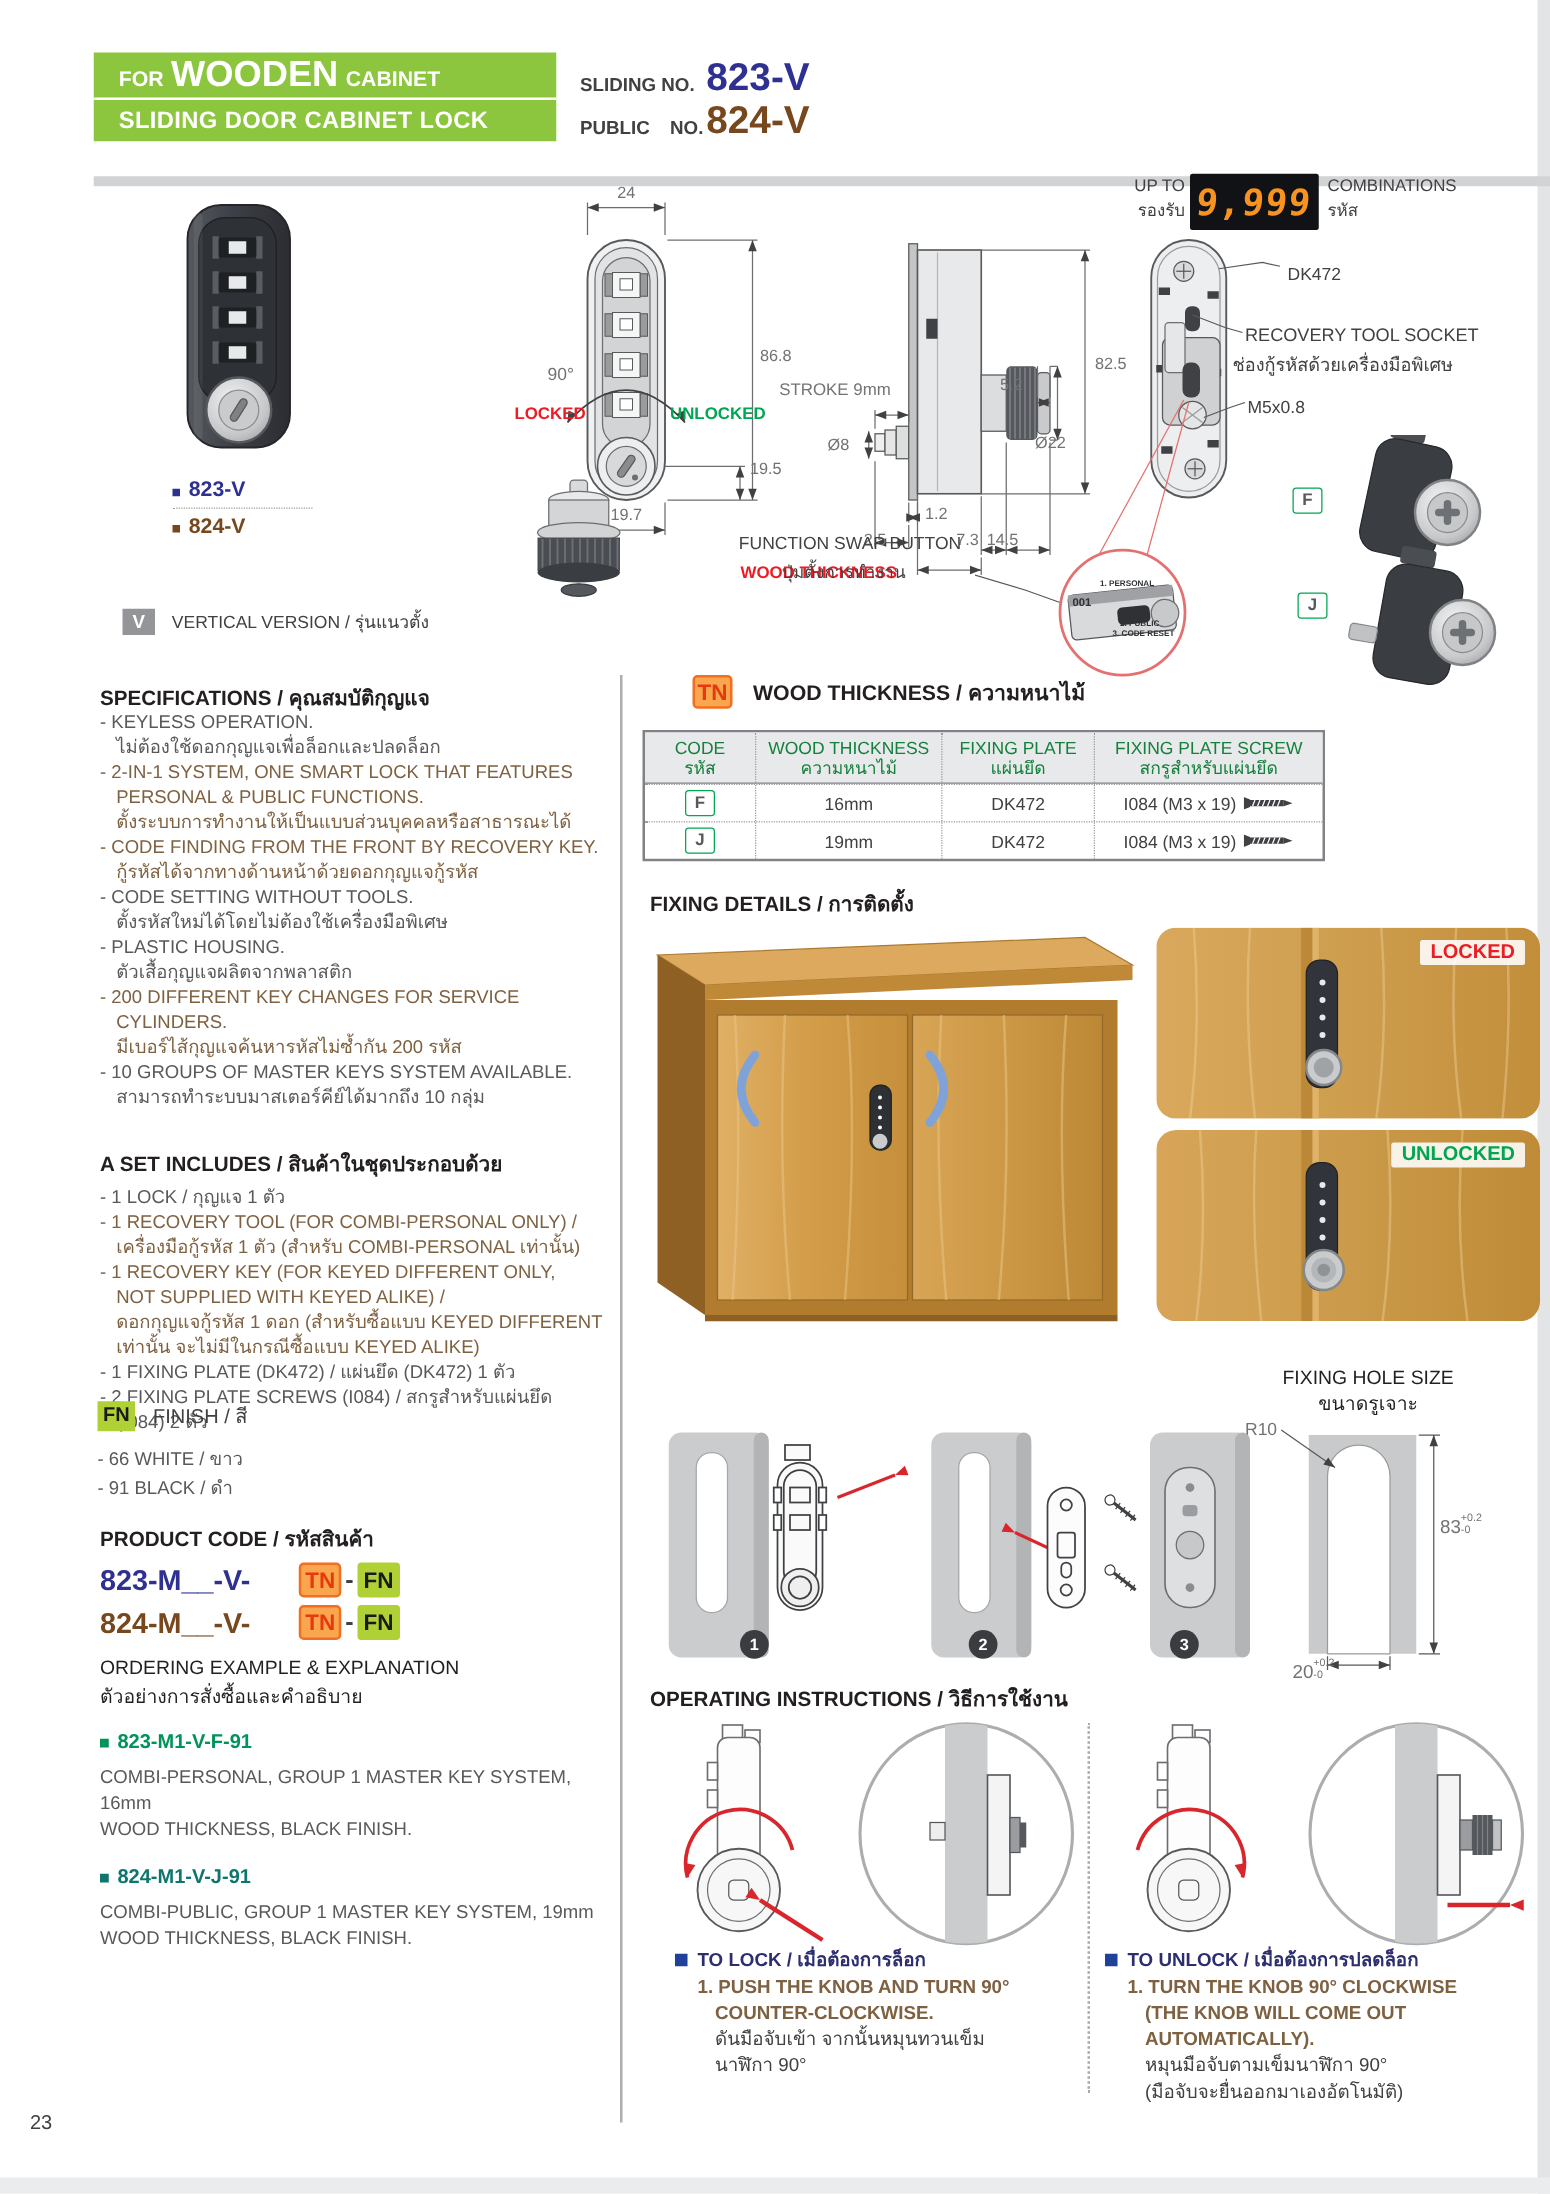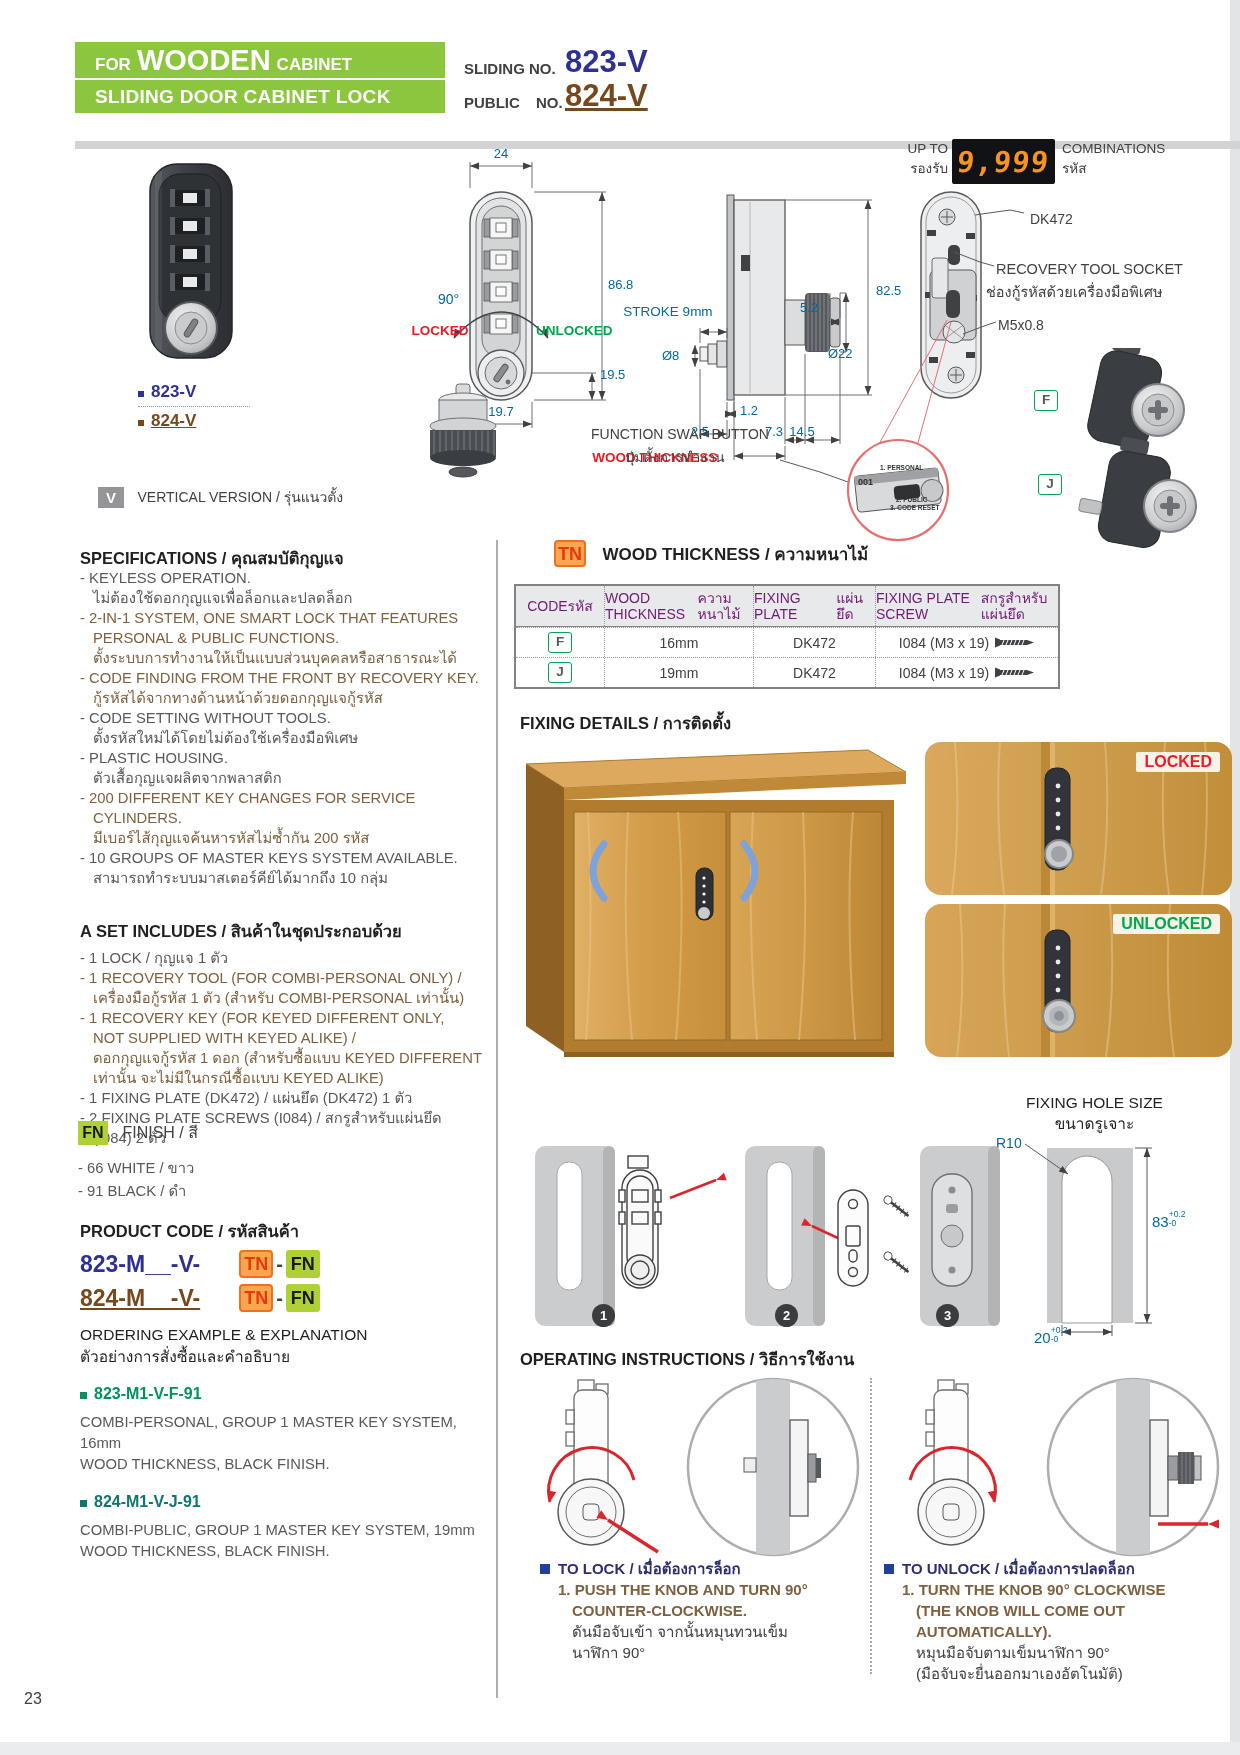--- a/index.html
+++ b/index.html
@@ -2,49 +2,49 @@
 <html><head>
 <meta charset="utf-8">
 <style>
   * { box-sizing: border-box; margin:0; padding:0; }
   html,body { width:1240px; height:1755px; }
   body { position:relative; background:#fff; font-family:"Liberation Sans","DejaVu Sans",sans-serif; color:#231F20; overflow:hidden; }
   .abs { position:absolute; }
   .nw { white-space:nowrap; }
   .ml { white-space:pre-line; }
   .ctr { text-align:center; }
-  .dim { position:absolute; font-size:13px; color:#0369a1; white-space:nowrap; }
+  .dim { position:absolute; font-size:13px; color:#737373; white-space:nowrap; }
   .lbl { position:absolute; font-size:14px; color:#414042; white-space:nowrap; }
   .sec-title { font-size:16.5px; font-weight:bold; color:#231F20; }
   .tone-gray { color:#58595B; }
   .tone-brown { color:#7E6141; }
   .li { padding-left:13px; text-indent:-13px; }
   .li-th { padding-left:13px; }
   .list { font-size:14.8px; line-height:20px; width:402px; }
   .list .item { margin-bottom:0px; }
   .red { color:#ED1C24; }
   .grn { color:#00A651; }
   .blue { color:#2E3192; }
-  .brown { color:#77481D;text-decoration:underline; }
+  .brown { color:#77481D; }
   .gbanner { position:absolute; left:75px; top:42px; width:370px; background:#8CC63F; }
   .gb-row1 { height:36px; display:flex; align-items:baseline; padding:2px 0 0 20px; color:#fff; font-weight:bold; }
   .gb-div { height:2px; background:#fff; }
   .gb-row2 { height:33px; display:flex; align-items:center; padding-left:20px; color:#fff; font-weight:bold; font-size:19px; letter-spacing:.3px; }
   .badge-green { display:inline-block; width:24px; height:21px; border:1.5px solid #00A651; border-radius:3px; color:#58595B; font-weight:bold; font-size:13.5px; line-height:18px; text-align:center; background:#fff; }
   .tn-box { display:inline-block; width:34px; height:28px; background:#F9A64F; border:2px solid #F26F21; border-radius:4px; color:#E8380D; font-weight:bold; font-size:18px; line-height:24px; text-align:center;margin-left:36px; }
   .fn-box { display:inline-block; width:34px; height:28px; background:#AFD136; border-radius:3px; color:#1A1A1A; font-weight:bold; font-size:18px; line-height:28px; text-align:center; }
   .num-badge { position:absolute; width:23px; height:23px; border-radius:50%; background:#3A3C3F; color:#fff; font-weight:bold; font-size:13px; line-height:23px; text-align:center; }
   .tol { display:inline-block; vertical-align:1px; line-height:8.5px; font-size:8.5px; text-align:left; }
   .tol span { display:block; }
   .photo-tag { position:absolute; top:10px; right:12px; background:rgba(255,255,255,.88); padding:1px 8px; font-weight:bold; font-size:16px; border-radius:2px; }
   .wt-table { position:absolute; left:514px; top:584px; width:546px; border:2px solid #808285; background:#fff; font-size:14px; }
   .wt-hrow { display:flex; background:#E8E9EA; border-bottom:1px solid #808285; }
   .wt-row { display:flex; border-top:1px dotted #9A9B9D; }
   .wt-row:first-of-type { border-top:none; }
-  .wt-c { border-left:1px dotted #9A9B9D; display:flex; justify-content:center; align-items:center; color:#701a75; line-height:16px; padding:4px 0; }
+  .wt-c { border-left:1px dotted #9A9B9D; display:flex; flex-direction:column; justify-content:center; align-items:center; color:#15803d; line-height:16px; padding:4px 0; }
   .wt-c:first-child { border-left:none; }
   .wt-c.c0{width:88px} .wt-c.c1{width:149px} .wt-c.c2{width:122px} .wt-c.c3{width:183px}
   .wt-row .wt-c { color:#414042; height:29px; flex-direction:row; gap:6px; }
   .sq { display:inline-block; width:7px; height:7px; background:currentColor; margin-right:7px; }
   .opblock { position:absolute; font-size:15px; line-height:21px; }
   .opblock .head { font-weight:bold; color:#2D2E6F; }
   .opblock .bullet { display:inline-block; width:10px; height:10px; background:#21409A; margin-right:8px; }
   .opblock .step { color:#7E6141; font-weight:bold; padding-left:18px; }
   .opblock .step2 { color:#7E6141; font-weight:bold; padding-left:32px; }
   .opblock .th { color:#414042; padding-left:32px; }

